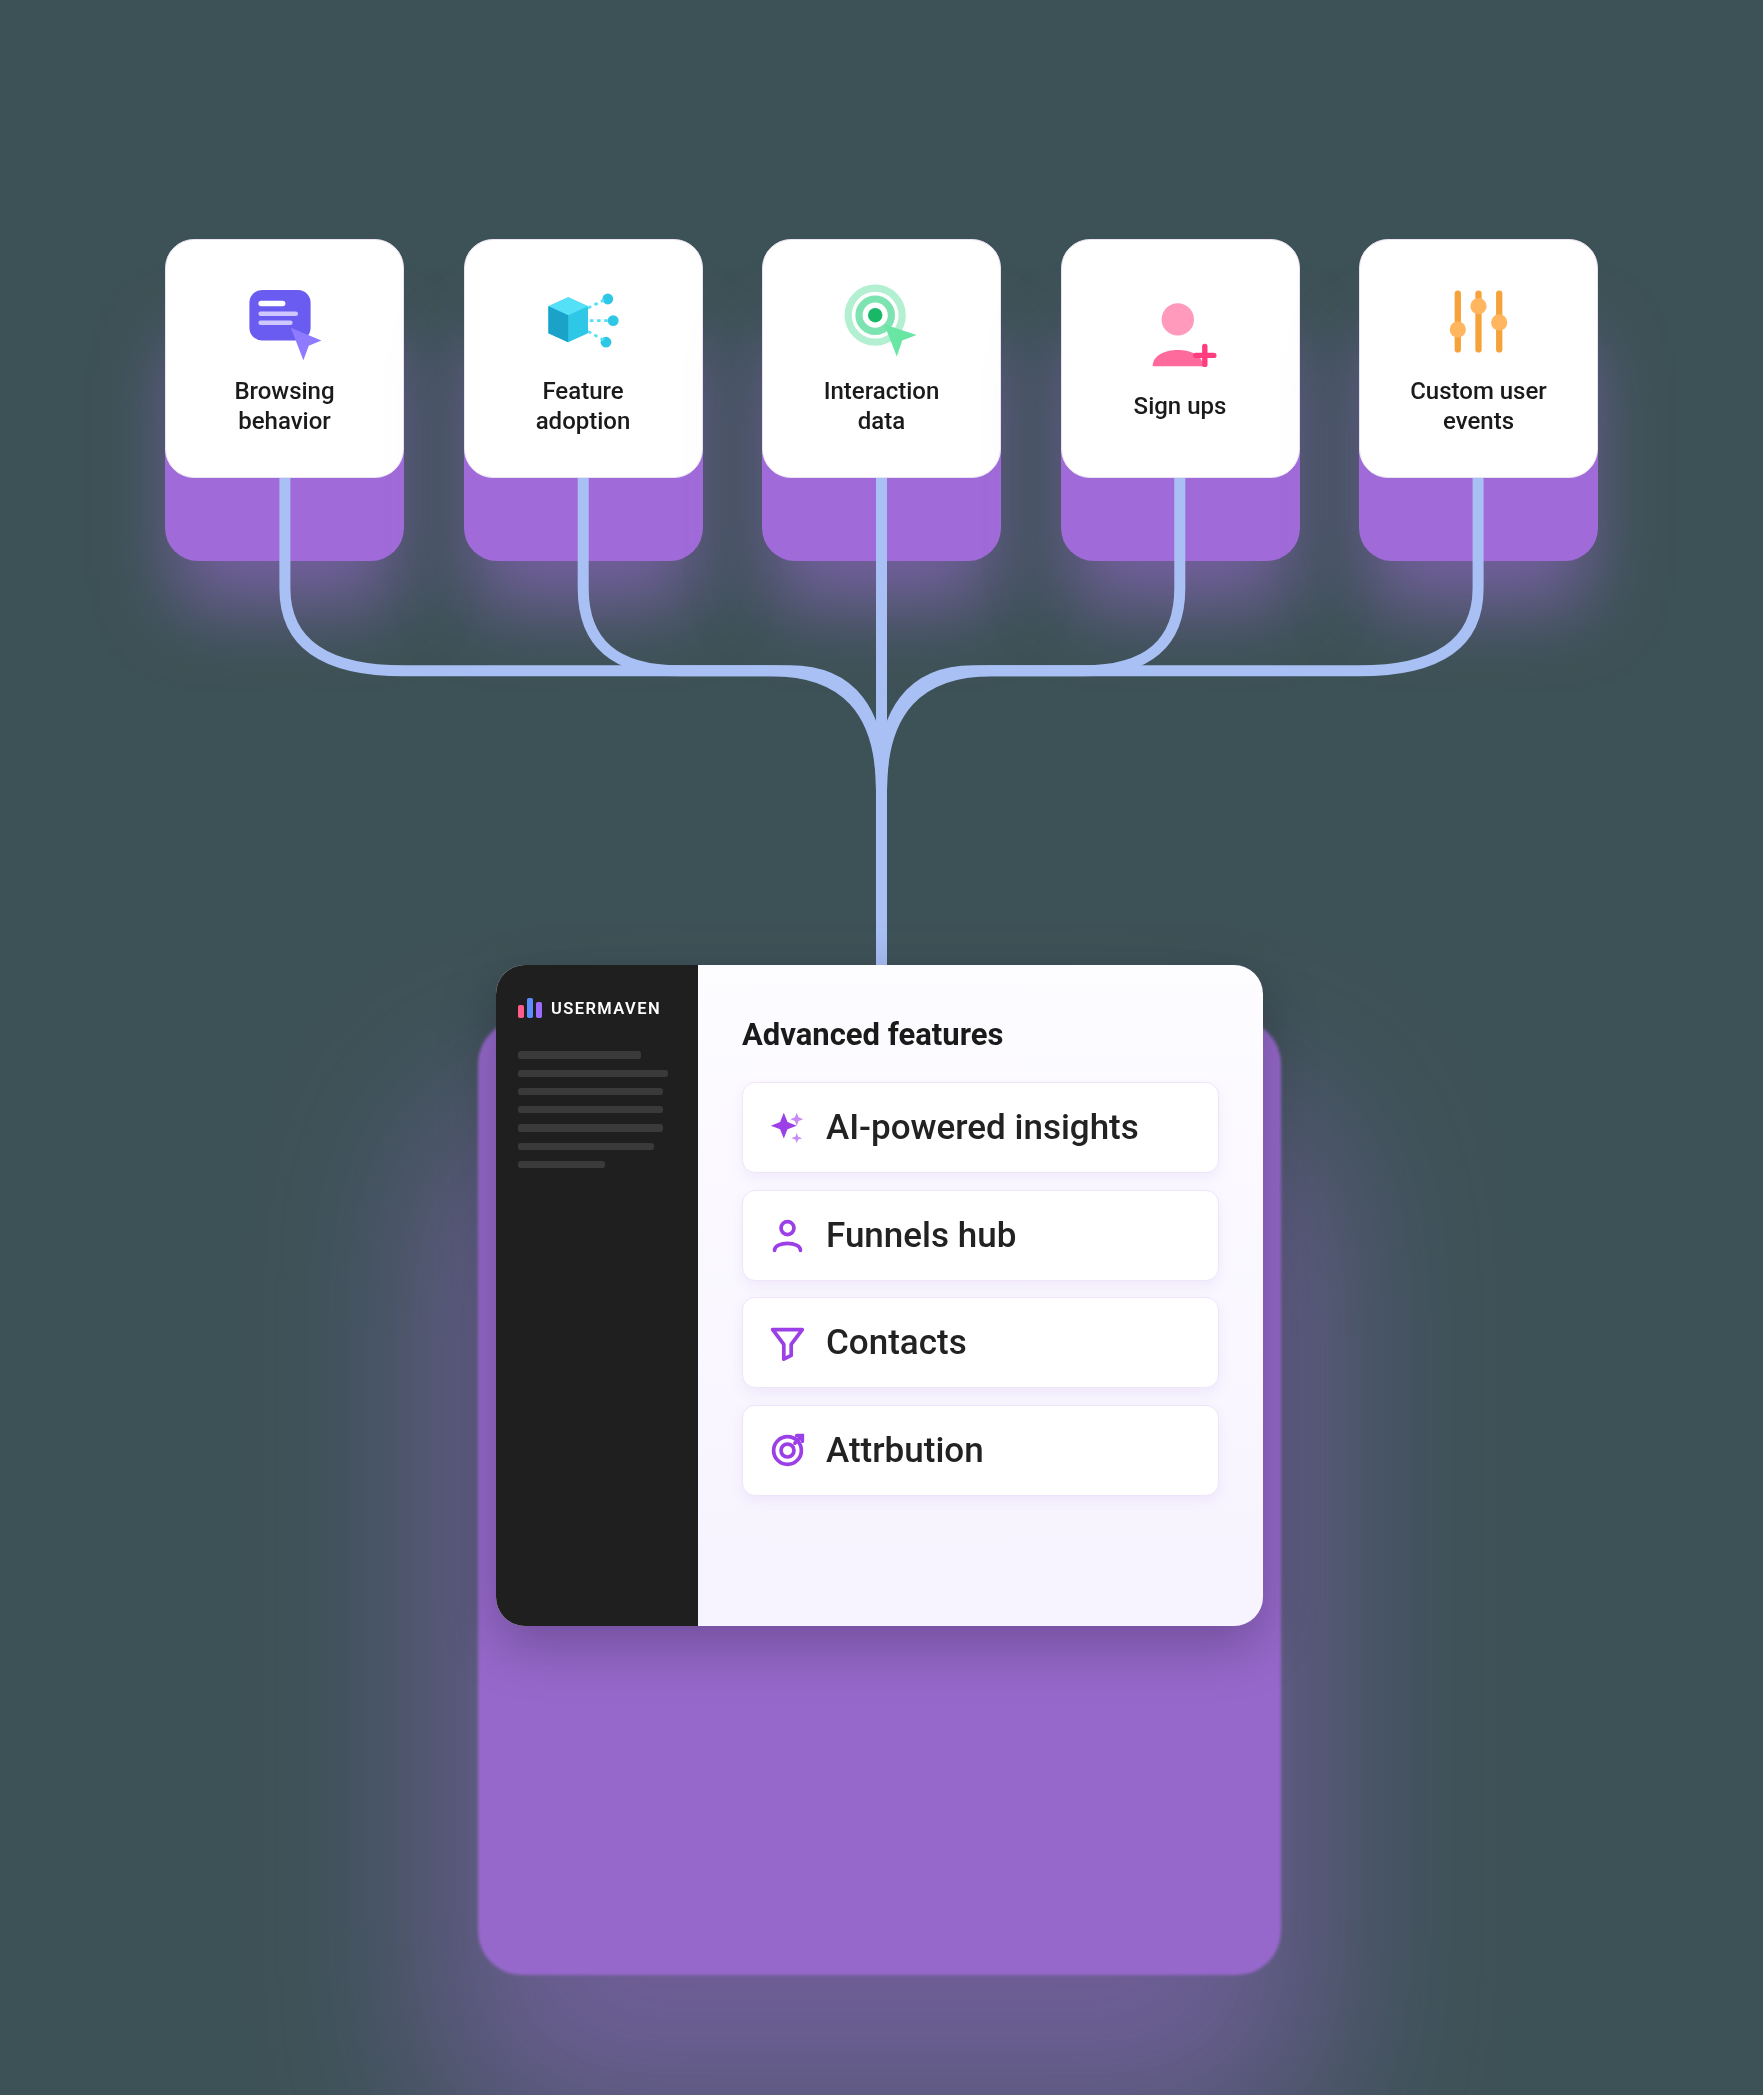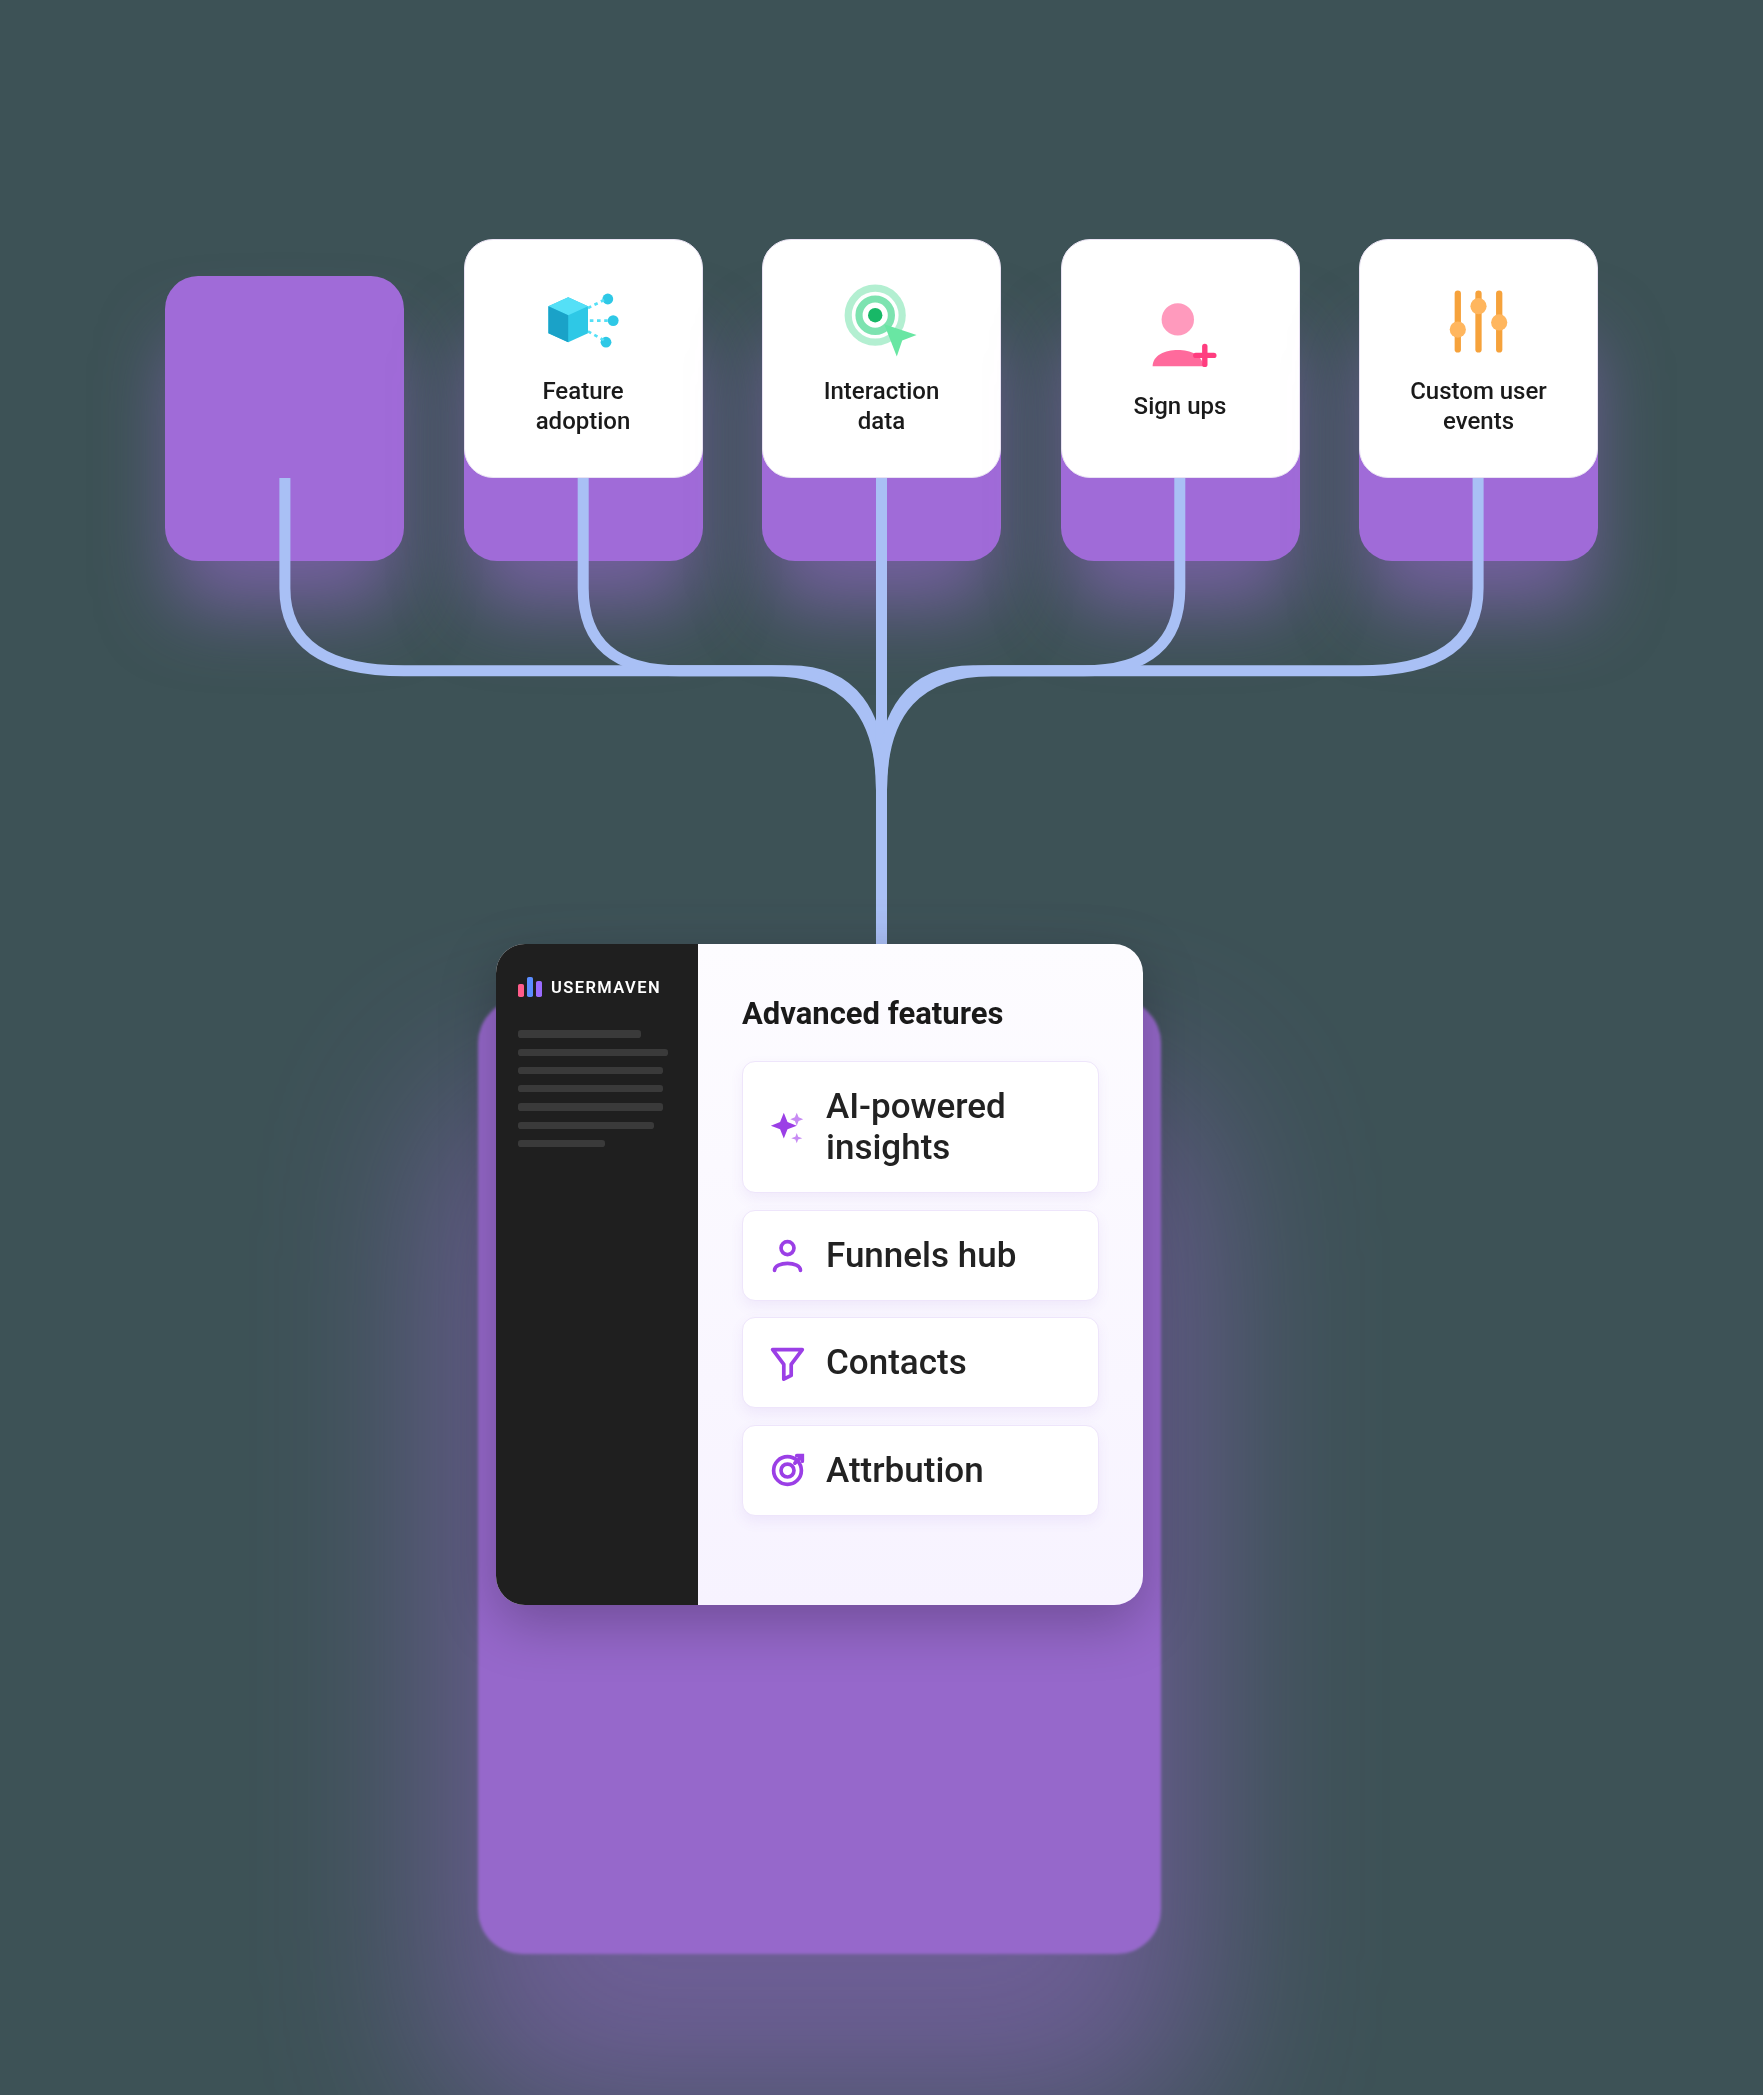--- a/index.html
+++ b/index.html
@@ -71,23 +71,23 @@
     top: 239px;
     left: 0;
     width: 1433px;
     height: 514px;
     pointer-events: none;
   }
 
   
   .panel-wrap {
     position: absolute;
-    top: 705px;
+    top: 726px;
     left: 331px;
-    width: 647px;
+    width: 767px;
     height: 661px;
   }
   .panel-glow {
     position: absolute;
     left: -18.4px; right: -18.4px; top: 55px; bottom: -349px;
     background: #a06bd8;
     border-radius: 44px;
     filter: blur(1.8px);
     box-shadow: 0 129px 184px 37px rgba(160,107,216,0.55);
     opacity: 0.9;
@@ -156,20 +156,32 @@
   .feat-label { font-size: 35px; font-weight: 500; color: #222; }
 </style>
 </head>
 <body>
 
 <div class="stage">
 
   <div class="sources">
     <div class="source-wrap">
       <div class="source-shadow"></div>
+      <div class="source-card">
+        <div class="source-icon">
+          <svg viewBox="0 0 90 90" width="81" height="81">
+            <rect x="6" y="10" width="68" height="56" rx="14" fill="#6a5cf0"></rect>
+            <rect x="16" y="22" width="30" height="6" rx="3" fill="#fff"></rect>
+            <rect x="16" y="34" width="44" height="5" rx="2.5" fill="#cfc7ff"></rect>
+            <rect x="16" y="44" width="38" height="5" rx="2.5" fill="#cfc7ff"></rect>
+            <path d="M52 52 L86 66 L72 72 L66 88 Z" fill="#8f7bff"></path>
+          </svg>
+        </div>
+        <div class="source-label">Browsing<br>behavior</div>
+      </div>
     </div>
 
     <div class="source-wrap">
       <div class="source-shadow"></div>
       <div class="source-card">
         <div class="source-icon">
           <svg viewBox="0 0 90 90" width="81" height="81">
             <path d="M28 18 L50 28 L50 58 L28 68 L6 58 L6 28 Z" fill="#2ec8e6"></path>
             <path d="M28 18 L50 28 L28 38 L6 28 Z" fill="#54e0f7"></path>
             <path d="M28 38 L28 68 L6 58 L6 28 Z" fill="#1aa2c8"></path>

